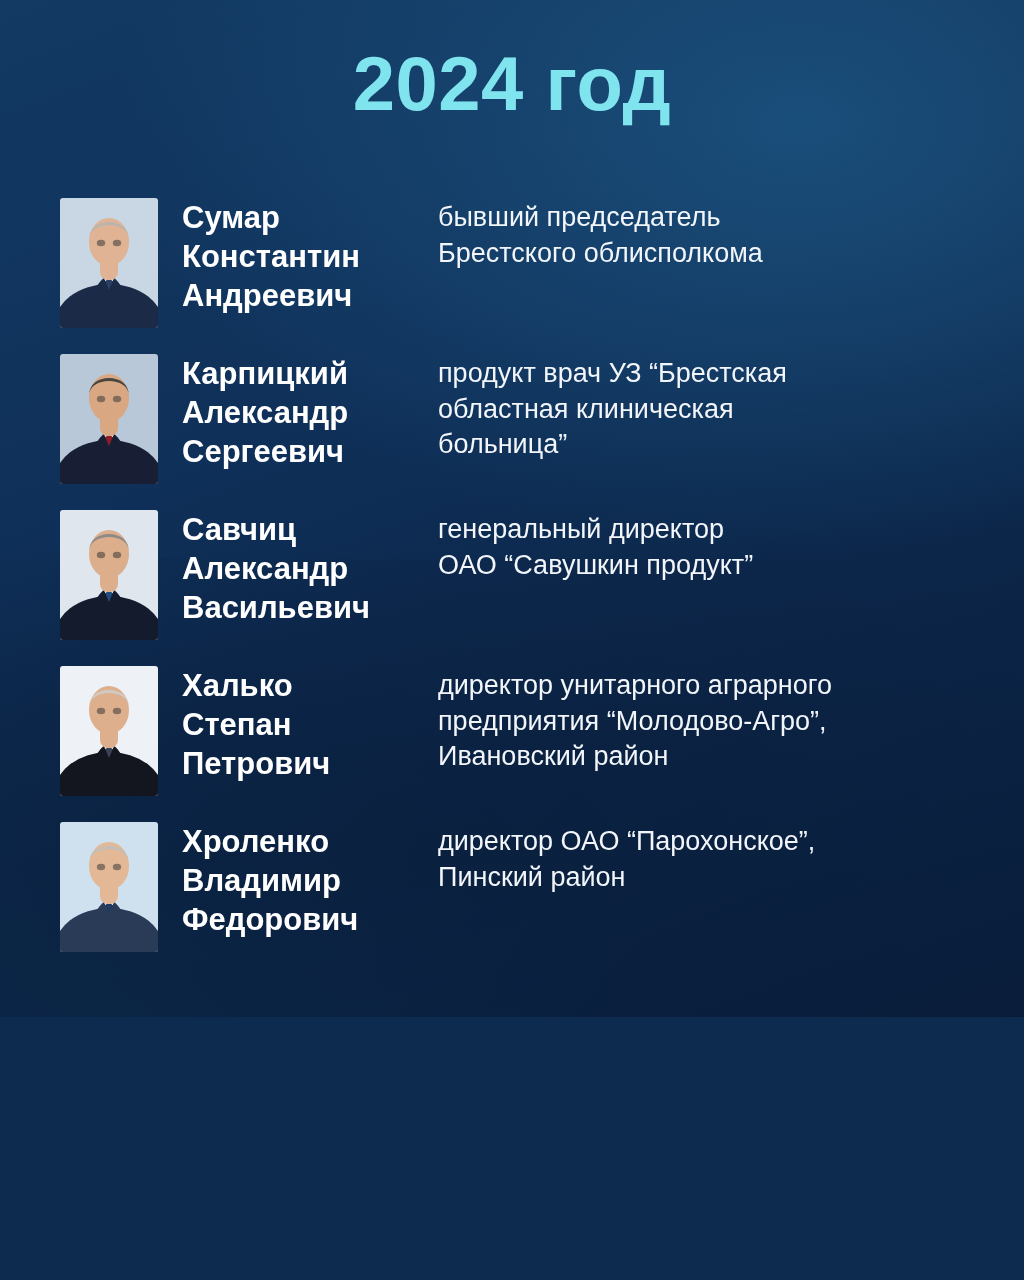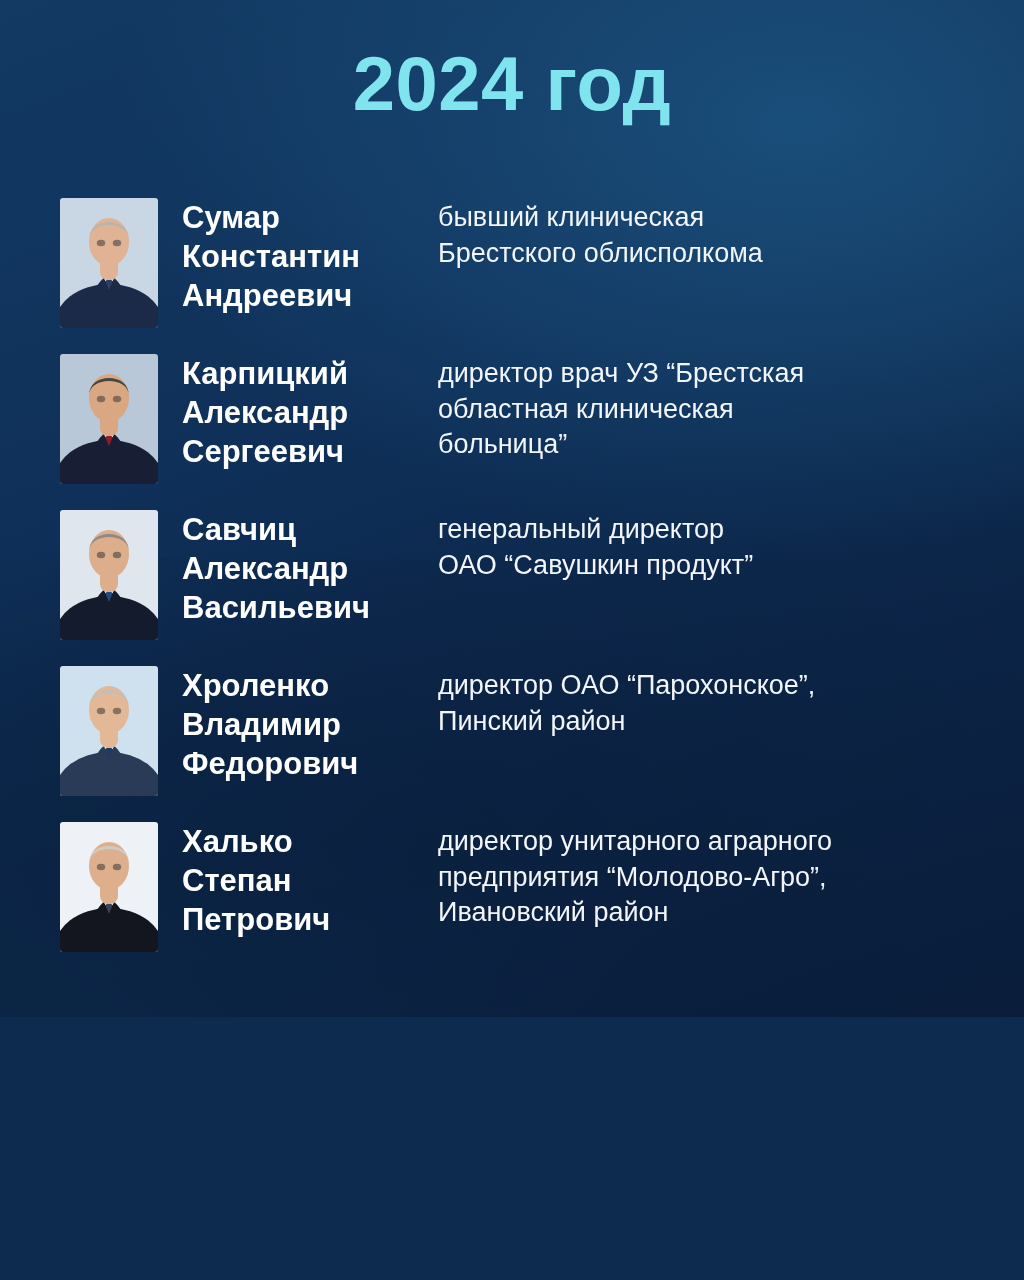--- a/index.html
+++ b/index.html
@@ -123,42 +123,42 @@
             <rect x="40" y="58" width="18" height="24" rx="8" fill="#e0b394"></rect>
             <ellipse cx="49" cy="44" rx="20" ry="24" fill="#e0b394"></ellipse>
             <path d="M29 42 C29 22 69 22 69 42 C69 30 60 24 49 24 C38 24 29 30 29 42 Z" fill="#b9b5ad"></path>
             <ellipse cx="41" cy="45" rx="4.2" ry="3.2" fill="#3b3b3b" opacity="0.55"></ellipse>
             <ellipse cx="57" cy="45" rx="4.2" ry="3.2" fill="#3b3b3b" opacity="0.55"></ellipse>
           </svg>
         </div>
         <div class="name">Сумар
 Константин
 Андреевич</div>
-        <div class="role">бывший клиническая
+        <div class="role">бывший председатель
 Брестского облисполкома</div>
       </li>
       <li class="row">
         <div class="photo">
           <svg viewBox="0 0 98 130" preserveAspectRatio="none">
             <rect x="0" y="0" width="98" height="130" fill="#b9c8d9"></rect>
             <ellipse cx="49" cy="128" rx="55" ry="42" fill="#181f34"></ellipse>
             <path d="M30 130 L44 78 L54 78 L68 130 Z" fill="#eaf0f7"></path>
             <path d="M49 80 L56 86 L52 116 L46 116 L42 86 Z" fill="#8f1d28"></path>
             <path d="M28 130 C30 96 38 84 44 80 L49 92 L54 80 C60 84 68 96 70 130 Z" fill="#181f34"></path>
             <rect x="40" y="58" width="18" height="24" rx="8" fill="#d9a782"></rect>
             <ellipse cx="49" cy="44" rx="20" ry="24" fill="#d9a782"></ellipse>
             <path d="M29 42 C29 22 69 22 69 42 C69 30 60 24 49 24 C38 24 29 30 29 42 Z" fill="#4a4640"></path>
             <ellipse cx="41" cy="45" rx="4.2" ry="3.2" fill="#3b3b3b" opacity="0.55"></ellipse>
             <ellipse cx="57" cy="45" rx="4.2" ry="3.2" fill="#3b3b3b" opacity="0.55"></ellipse>
           </svg>
         </div>
         <div class="name">Карпицкий
 Александр
 Сергеевич</div>
-        <div class="role">директор врач УЗ “Брестская
+        <div class="role">продукт врач УЗ “Брестская
 областная клиническая
 больница”</div>
       </li>
       <li class="row">
         <div class="photo">
           <svg viewBox="0 0 98 130" preserveAspectRatio="none">
             <rect x="0" y="0" width="98" height="130" fill="#dfe6ee"></rect>
             <ellipse cx="49" cy="128" rx="55" ry="42" fill="#141b2c"></ellipse>
             <path d="M30 130 L44 78 L54 78 L68 130 Z" fill="#eef3f9"></path>
             <path d="M49 80 L56 86 L52 116 L46 116 L42 86 Z" fill="#1f4d80"></path>
@@ -172,56 +172,56 @@
         </div>
         <div class="name">Савчиц
 Александр
 Васильевич</div>
         <div class="role">генеральный директор
 ОАО “Савушкин продукт”</div>
       </li>
       <li class="row">
         <div class="photo">
           <svg viewBox="0 0 98 130" preserveAspectRatio="none">
+            <rect x="0" y="0" width="98" height="130" fill="#eef1f5"></rect>
+            <ellipse cx="49" cy="128" rx="55" ry="42" fill="#13161f"></ellipse>
+            <path d="M30 130 L44 78 L54 78 L68 130 Z" fill="#f0f4f9"></path>
+            <path d="M49 80 L56 86 L52 116 L46 116 L42 86 Z" fill="#3a4256"></path>
+            <path d="M28 130 C30 96 38 84 44 80 L49 92 L54 80 C60 84 68 96 70 130 Z" fill="#13161f"></path>
+            <rect x="40" y="58" width="18" height="24" rx="8" fill="#ddaf8d"></rect>
+            <ellipse cx="49" cy="44" rx="20" ry="24" fill="#ddaf8d"></ellipse>
+            <path d="M29 42 C29 22 69 22 69 42 C69 30 60 24 49 24 C38 24 29 30 29 42 Z" fill="#cfcbc4"></path>
+            <ellipse cx="41" cy="45" rx="4.2" ry="3.2" fill="#3b3b3b" opacity="0.55"></ellipse>
+            <ellipse cx="57" cy="45" rx="4.2" ry="3.2" fill="#3b3b3b" opacity="0.55"></ellipse>
+          </svg>
+        </div>
+        <div class="name">Халько
+Степан
+Петрович</div>
+        <div class="role">директор унитарного аграрного
+предприятия “Молодово-Агро”,
+Ивановский район</div>
+      </li>
+      <li class="row">
+        <div class="photo">
+          <svg viewBox="0 0 98 130" preserveAspectRatio="none">
             <rect x="0" y="0" width="98" height="130" fill="#cfe0ef"></rect>
             <ellipse cx="49" cy="128" rx="55" ry="42" fill="#2a3b57"></ellipse>
             <path d="M30 130 L44 78 L54 78 L68 130 Z" fill="#e9f0f8"></path>
             <path d="M49 80 L56 86 L52 116 L46 116 L42 86 Z" fill="#203a60"></path>
             <path d="M28 130 C30 96 38 84 44 80 L49 92 L54 80 C60 84 68 96 70 130 Z" fill="#2a3b57"></path>
             <rect x="40" y="58" width="18" height="24" rx="8" fill="#e2b896"></rect>
             <ellipse cx="49" cy="44" rx="20" ry="24" fill="#e2b896"></ellipse>
             <path d="M29 42 C29 22 69 22 69 42 C69 30 60 24 49 24 C38 24 29 30 29 42 Z" fill="#c3bfb8"></path>
             <ellipse cx="41" cy="45" rx="4.2" ry="3.2" fill="#3b3b3b" opacity="0.55"></ellipse>
             <ellipse cx="57" cy="45" rx="4.2" ry="3.2" fill="#3b3b3b" opacity="0.55"></ellipse>
           </svg>
         </div>
         <div class="name">Хроленко
 Владимир
 Федорович</div>
         <div class="role">директор ОАО “Парохонское”,
 Пинский район</div>
       </li>
-      <li class="row">
-        <div class="photo">
-          <svg viewBox="0 0 98 130" preserveAspectRatio="none">
-            <rect x="0" y="0" width="98" height="130" fill="#eef1f5"></rect>
-            <ellipse cx="49" cy="128" rx="55" ry="42" fill="#13161f"></ellipse>
-            <path d="M30 130 L44 78 L54 78 L68 130 Z" fill="#f0f4f9"></path>
-            <path d="M49 80 L56 86 L52 116 L46 116 L42 86 Z" fill="#3a4256"></path>
-            <path d="M28 130 C30 96 38 84 44 80 L49 92 L54 80 C60 84 68 96 70 130 Z" fill="#13161f"></path>
-            <rect x="40" y="58" width="18" height="24" rx="8" fill="#ddaf8d"></rect>
-            <ellipse cx="49" cy="44" rx="20" ry="24" fill="#ddaf8d"></ellipse>
-            <path d="M29 42 C29 22 69 22 69 42 C69 30 60 24 49 24 C38 24 29 30 29 42 Z" fill="#cfcbc4"></path>
-            <ellipse cx="41" cy="45" rx="4.2" ry="3.2" fill="#3b3b3b" opacity="0.55"></ellipse>
-            <ellipse cx="57" cy="45" rx="4.2" ry="3.2" fill="#3b3b3b" opacity="0.55"></ellipse>
-          </svg>
-        </div>
-        <div class="name">Халько
-Степан
-Петрович</div>
-        <div class="role">директор унитарного аграрного
-предприятия “Молодово-Агро”,
-Ивановский район</div>
-      </li>
     </ul>
 
 
 </div>
 
 </body></html>

